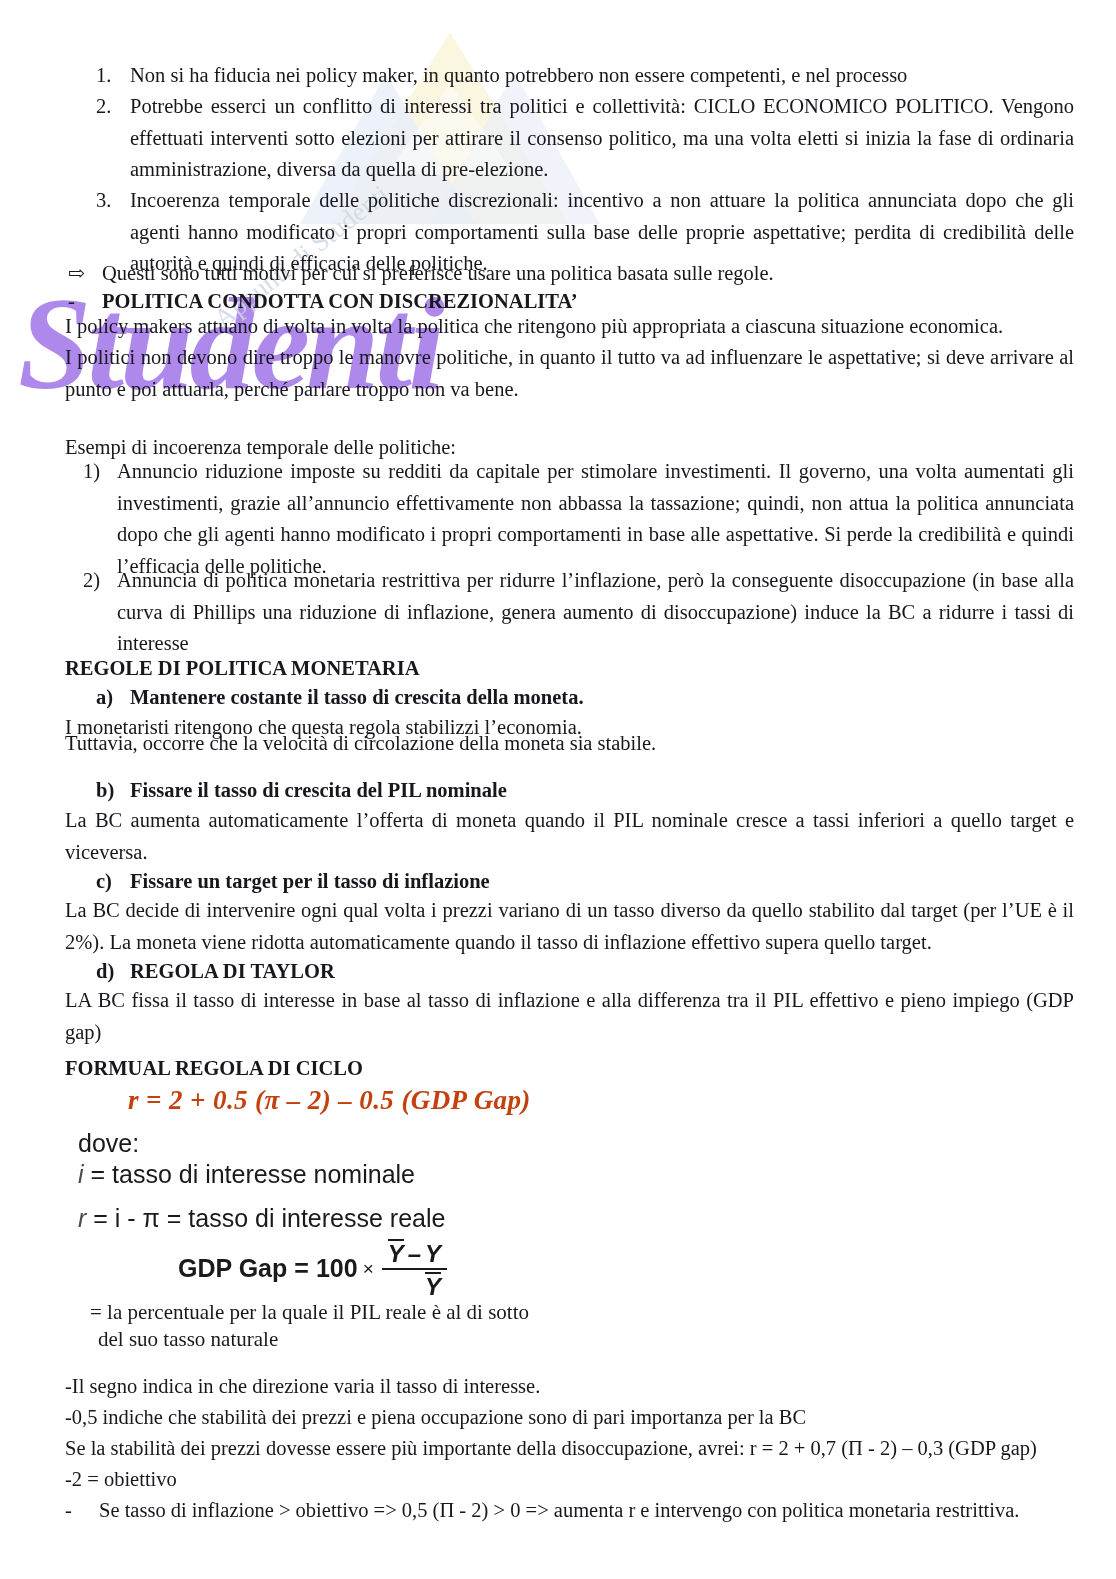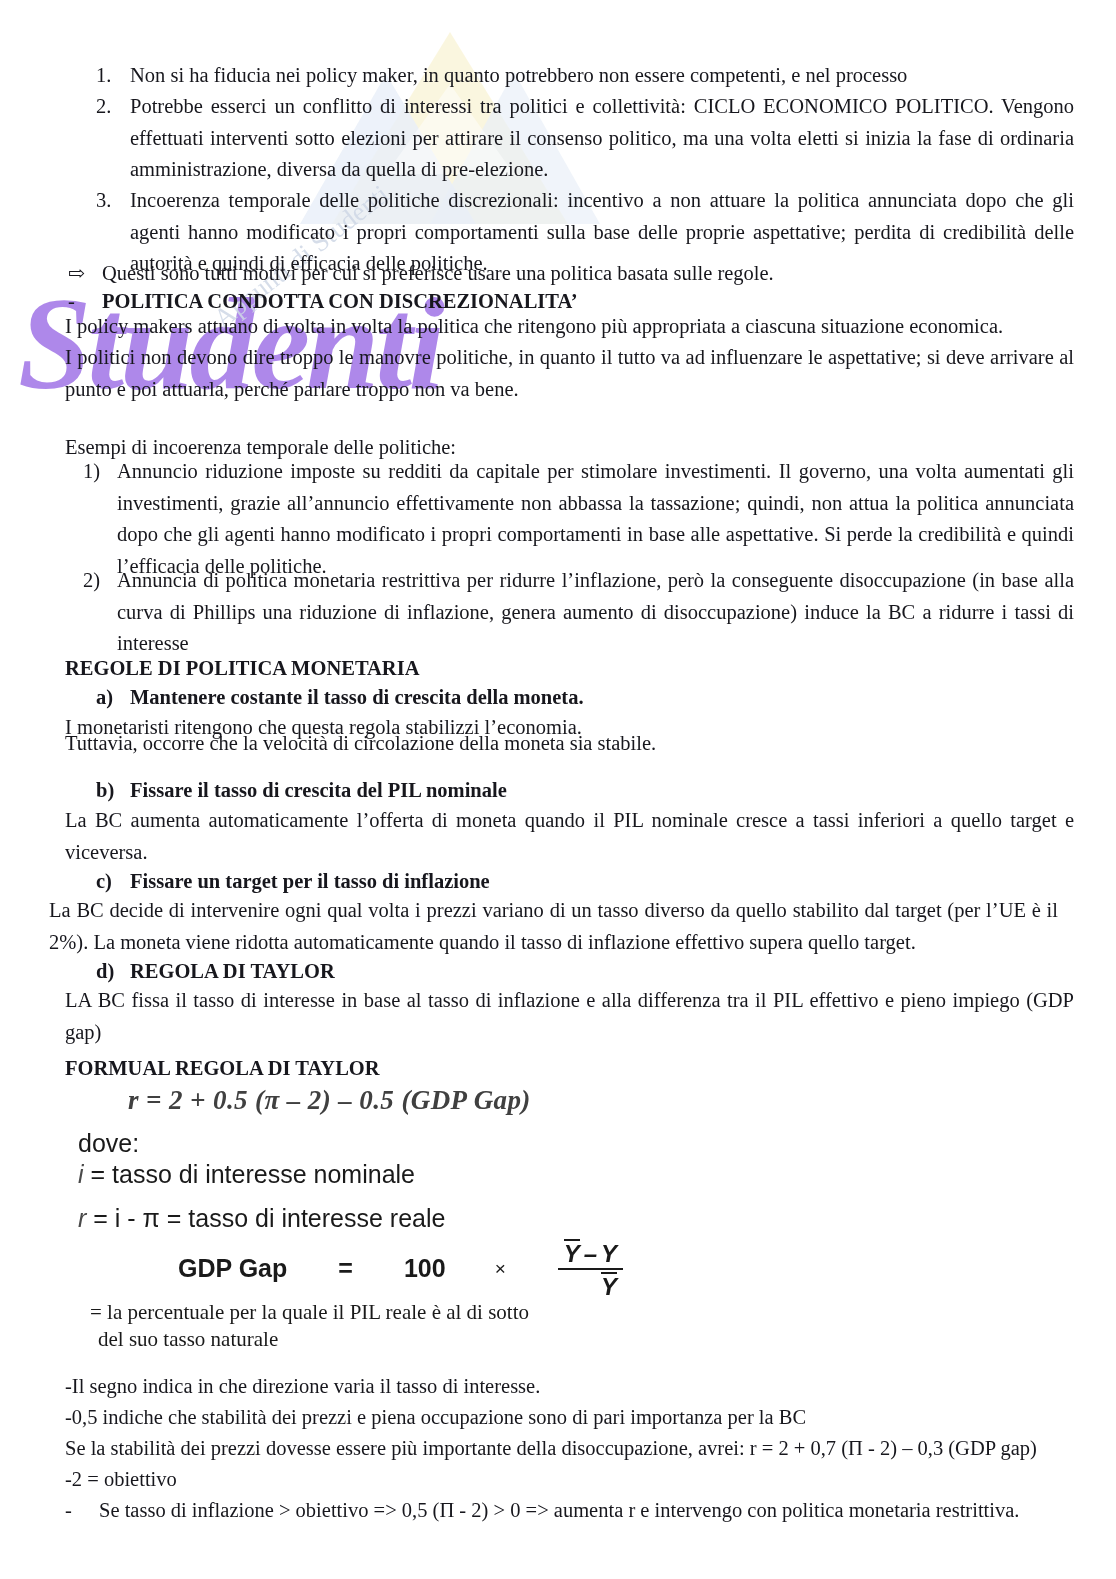--- a/index.html
+++ b/index.html
@@ -105,34 +105,33 @@
     line-height: 31px;
     color: #1a1a1a;
   }
   .formula-main {
     position: absolute;
     font-family: "Liberation Serif", "DejaVu Serif", serif;
     font-weight: bold;
     font-style: italic;
     font-size: 27px;
     letter-spacing: 0.4px;
-    color: #404040;
+    color: #c2410c;
   }
   .ital { font-style: italic; }
   .lighter { color: #4a4a4a; }
 
   
   .frac-line {
     position: absolute;
     font-family: "Liberation Sans", "DejaVu Sans", sans-serif;
     font-size: 25px;
     color: #1a1a1a;
     display: flex;
     align-items: center;
-    gap: 44px;
   }
   .frac {
     display: inline-flex;
     flex-direction: column;
     align-items: flex-end;
     justify-content: center;
     vertical-align: middle;
     margin-left: 3px;
     position: relative;
     top: 1px;
@@ -242,29 +241,29 @@
   <div class="li bold" style="left:96px; top:775px; width:978px;">
     <span class="marker">b)</span>
     <span class="body">Fissare il tasso di crescita del PIL nominale</span>
   </div>
   <div class="p" style="left:65px; top:805px; width:1009px;">La BC aumenta automaticamente l’offerta di moneta quando il PIL nominale cresce a tassi inferiori a quello target e viceversa.</div>
 
   <div class="li bold" style="left:96px; top:866px; width:978px;">
     <span class="marker">c)</span>
     <span class="body">Fissare un target per il tasso di inflazione</span>
   </div>
-  <div class="p" style="left:49px; top:895px; width:1009px;">La BC decide di intervenire ogni qual volta i prezzi variano di un tasso diverso da quello stabilito dal target (per l’UE è il 2%). La moneta viene ridotta automaticamente quando il tasso di inflazione effettivo supera quello target.</div>
+  <div class="p" style="left:65px; top:895px; width:1009px;">La BC decide di intervenire ogni qual volta i prezzi variano di un tasso diverso da quello stabilito dal target (per l’UE è il 2%). La moneta viene ridotta automaticamente quando il tasso di inflazione effettivo supera quello target.</div>
 
   <div class="li bold" style="left:96px; top:956px; width:978px;">
     <span class="marker">d)</span>
     <span class="body">REGOLA DI TAYLOR</span>
   </div>
   <div class="p" style="left:65px; top:985px; width:1009px;">LA BC fissa il tasso di interesse in base al tasso di inflazione e alla differenza tra il PIL effettivo e pieno impiego (GDP gap)</div>
 
-  <div class="p bold" style="left:65px; top:1053px; width:1009px;">FORMUAL REGOLA DI TAYLOR</div>
+  <div class="p bold" style="left:65px; top:1053px; width:1009px;">FORMUAL REGOLA DI CICLO</div>
 
   <div class="formula-main" style="left:128px; top:1085px;">r = 2 + 0.5 (π – 2) – 0.5 (GDP Gap)</div>
 
   <div class="sans-block" style="left:78px; top:1128px;">dove:</div>
 
   <div class="sans-block" style="left:78px; top:1159px;">
     <span class="ital lighter">i</span>
     <span>= tasso di interesse nominale</span>
   </div>
 

